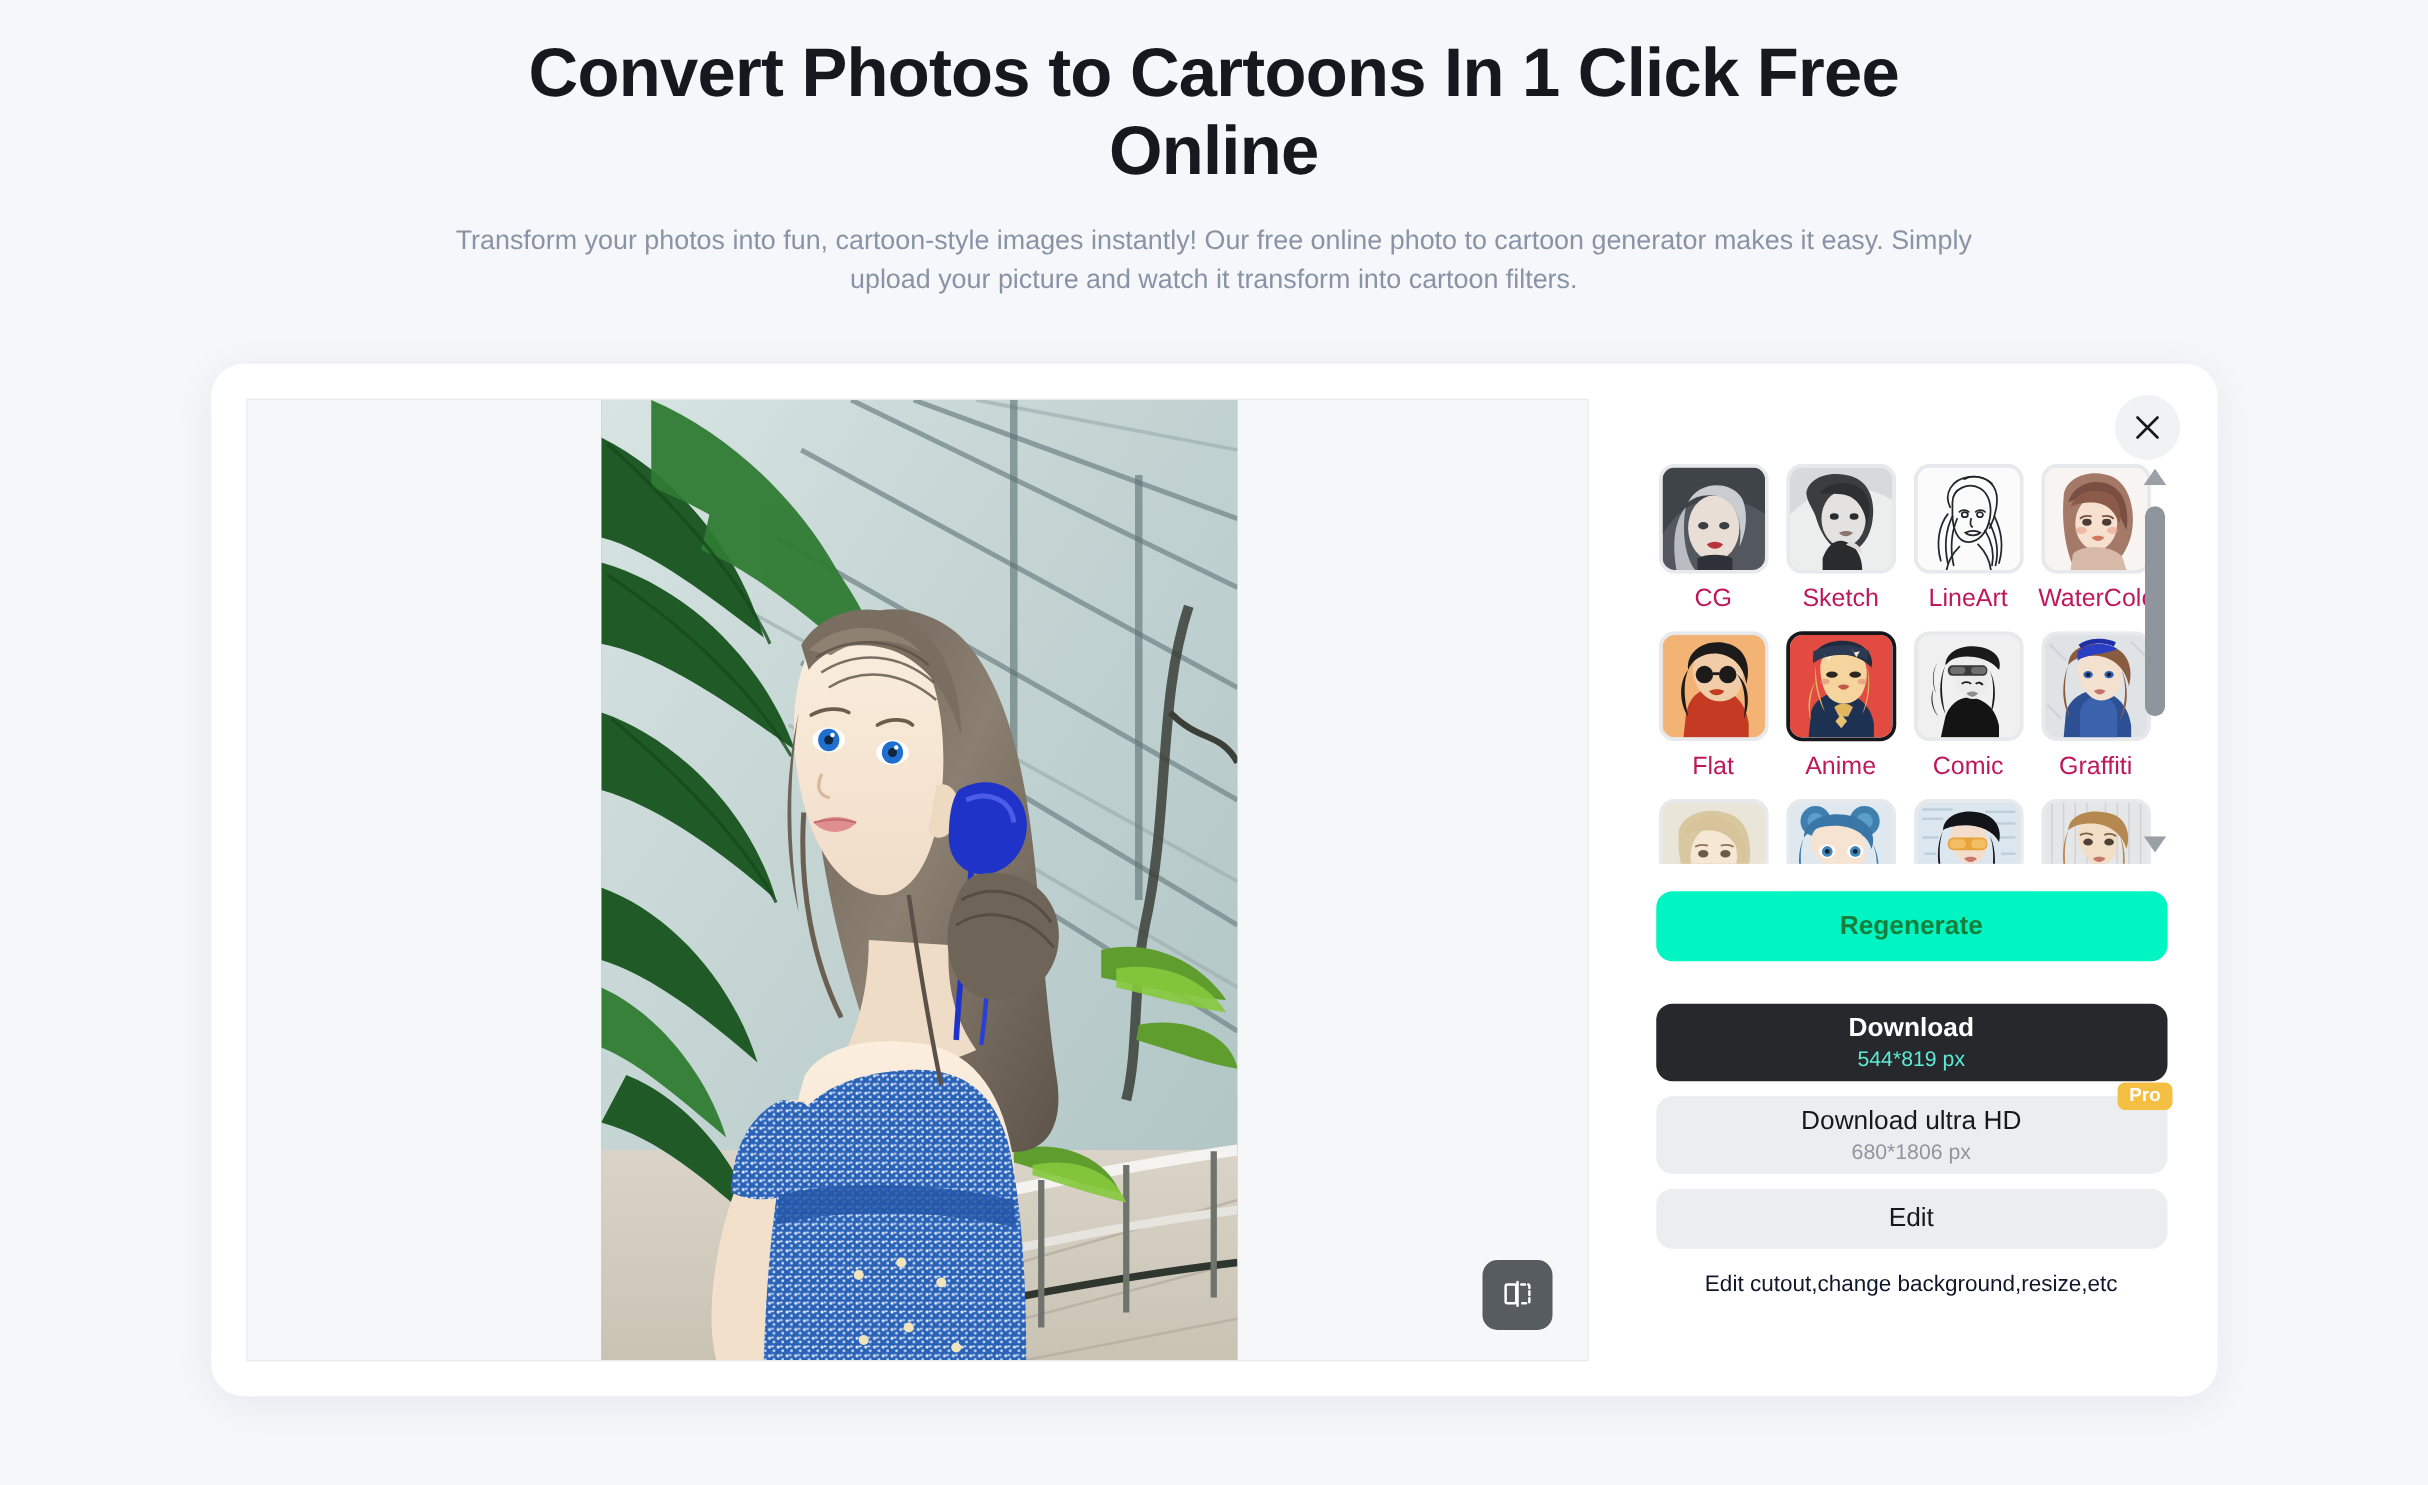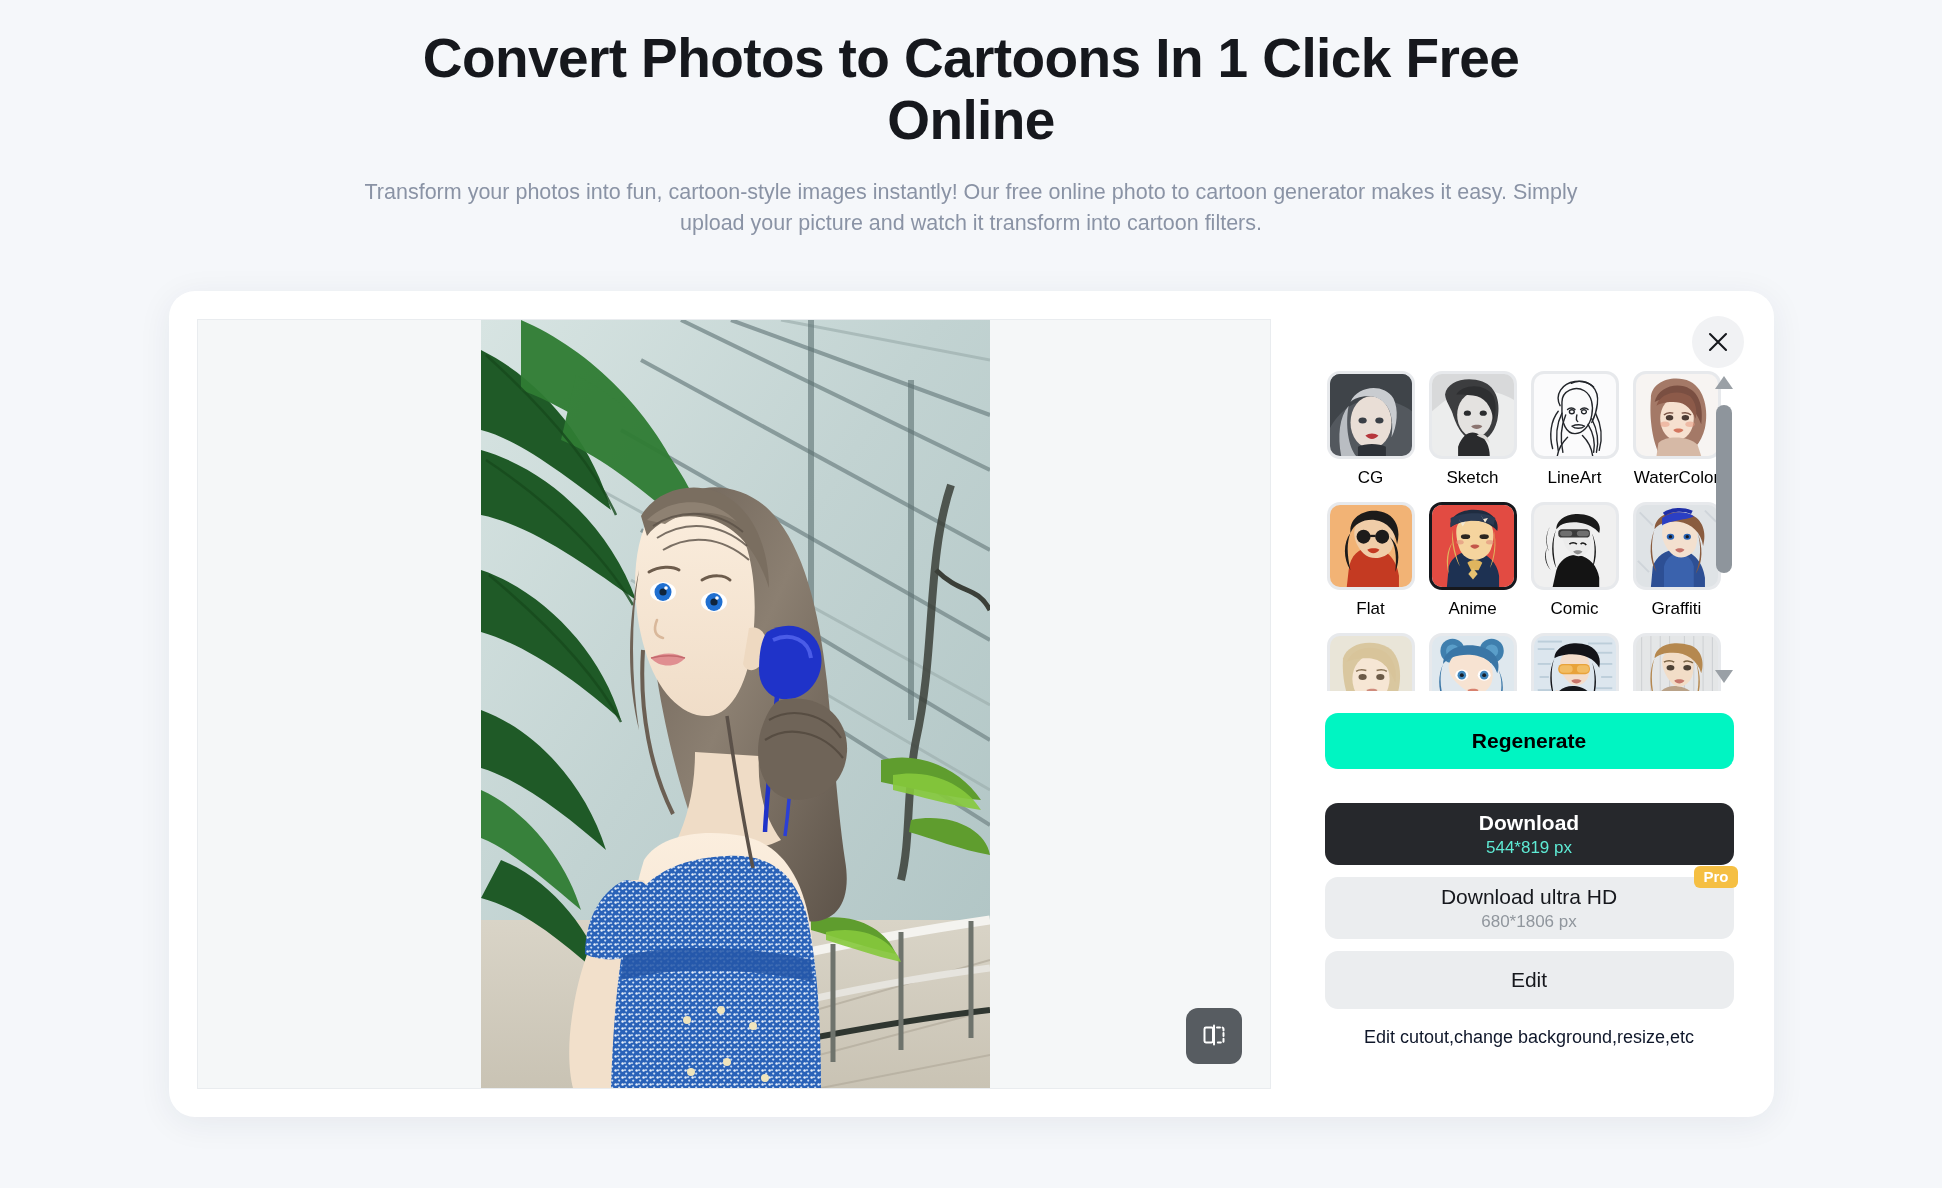--- a/index.html
+++ b/index.html
@@ -146,22 +146,22 @@
     background: #e7e9ec;
     border: 3px solid transparent;
     margin: 0 auto;
   }
   .style-item.selected .thumb {
     border-color: #16181d;
   }
   .thumb svg { display:block; width:100%; height:100%; }
   .style-label {
     margin-top: 9px;
-    font-size: 17px;
-    color: #000000;
+    font-size: 20px;
+    color: #be185d;
     white-space: nowrap;
   }
 
   
   .sb {
     position: absolute;
     right: 0;
     top: 4px;
     bottom: 4px;
     width: 20px;
@@ -199,21 +199,21 @@
     font-family: inherit;
     display: flex;
     flex-direction: column;
     align-items: center;
     justify-content: center;
   }
 
   .btn-regenerate {
     height: 56px;
     background: #00f5c2;
-    color: #000000;
+    color: #15803d;
     font-size: 21px;
     font-weight: bold;
   }
 
   .btn-download {
     margin-top: 34px;
     height: 62px;
     background: #26282c;
     color: #ffffff;
   }
@@ -238,21 +238,21 @@
     color: #ffffff;
     font-size: 15px;
     font-weight: bold;
     border-radius: 6px;
     padding: 2px 9px 3px;
     line-height: 1.15;
   }
 
   .btn-edit {
     margin-top: 12px;
-    height: 58px;
+    height: 48px;
     background: #ebedef;
     color: #16181d;
     font-size: 21px;
   }
 
   .edit-hint {
     margin-top: 18px;
     text-align: center;
     font-size: 18px;
     color: #0f172a;

